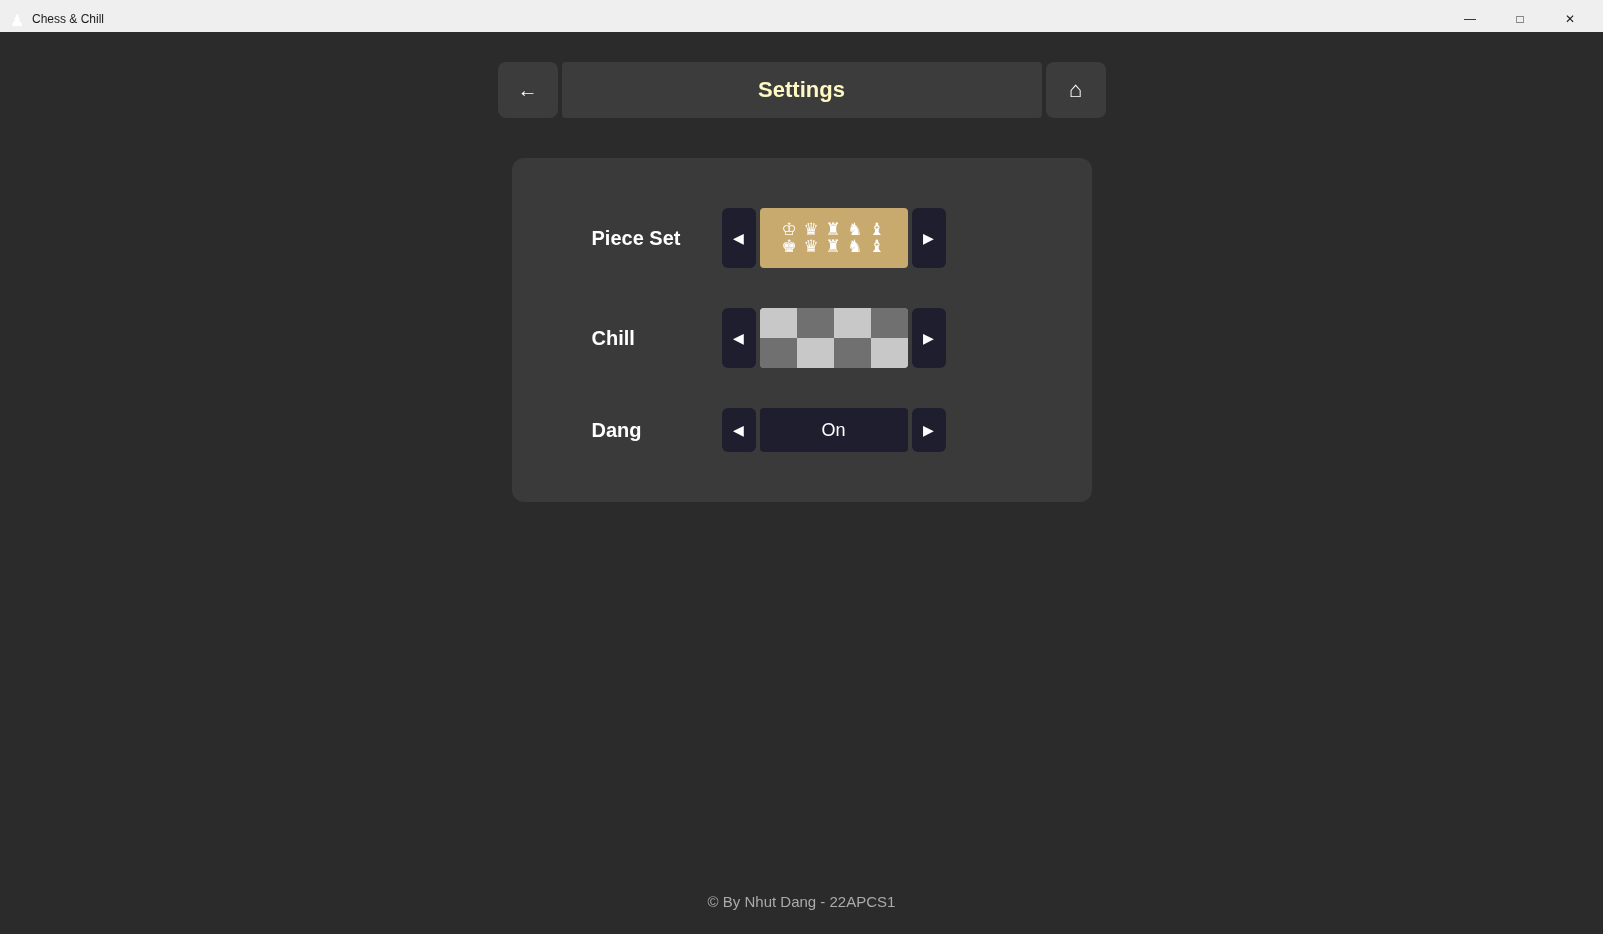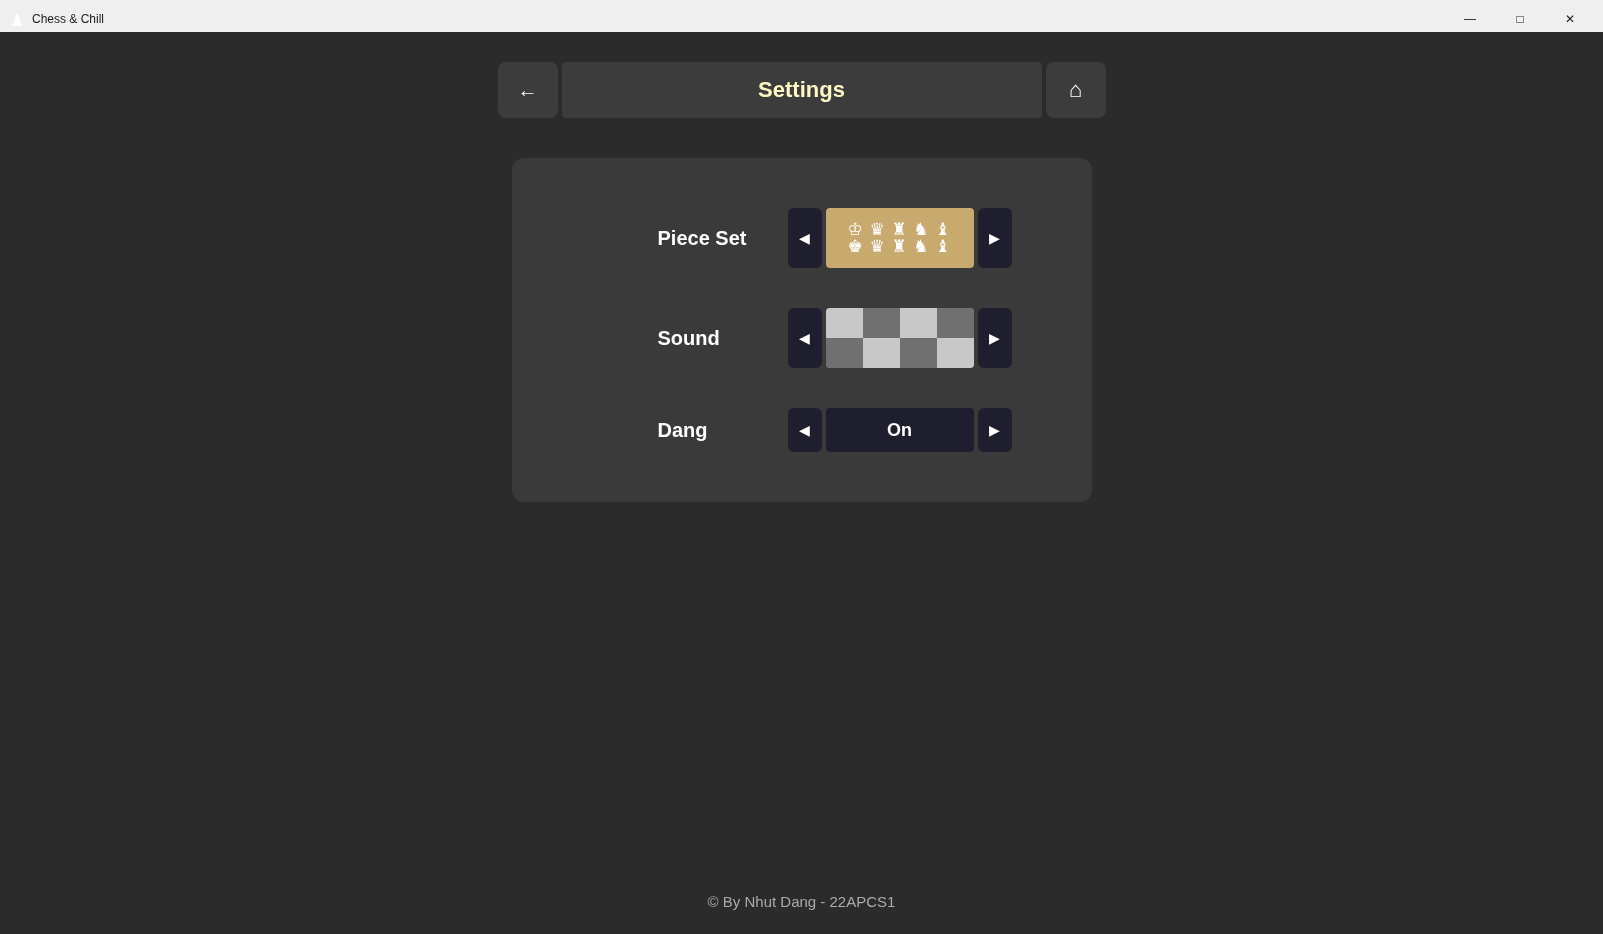--- a/index.html
+++ b/index.html
@@ -138,21 +138,20 @@
     
     .settings-panel {
       background-color: #3a3a3a;
       border-radius: 12px;
       padding: 50px 80px;
       margin-top: 40px;
       width: 580px;
       display: flex;
       flex-direction: column;
       gap: 40px;
-      align-items: flex-end;
     }
 
     .setting-row {
       display: flex;
       align-items: center;
       gap: 30px;
     }
 
     .setting-label {
       font-size: 20px;
@@ -226,21 +225,21 @@
     
     .sound-display {
       width: 148px;
       height: 44px;
       background-color: #1e1e2e;
       border-radius: 4px;
       display: flex;
       align-items: center;
       justify-content: center;
       font-size: 18px;
-      font-weight: 700;
+      font-weight: 400;
       color: white;
     }
 
     .sound-arrow-btn {
       width: 34px;
       height: 44px;
       background-color: #1e1e2e;
       border: none;
       border-radius: 6px;
       cursor: pointer;
@@ -305,21 +304,21 @@
         <button class="arrow-btn">◀</button>
         <div class="piece-set-display">
           <div class="pieces-top">♔ ♛ ♜ ♞ ♝</div>
           <div class="pieces-bottom">♚ ♛ ♜ ♞ ♝</div>
         </div>
         <button class="arrow-btn">▶</button>
       </div>
     </div>
 
     <div class="setting-row">
-      <span class="setting-label">Sound</span>
+      <span class="setting-label">Chill</span>
       <div class="setting-controls">
         <button class="arrow-btn">◀</button>
         <div class="board-display">
           <div class="board-cell light"></div>
           <div class="board-cell dark"></div>
           <div class="board-cell light"></div>
           <div class="board-cell dark"></div>
           <div class="board-cell dark"></div>
           <div class="board-cell light"></div>
           <div class="board-cell dark"></div>

